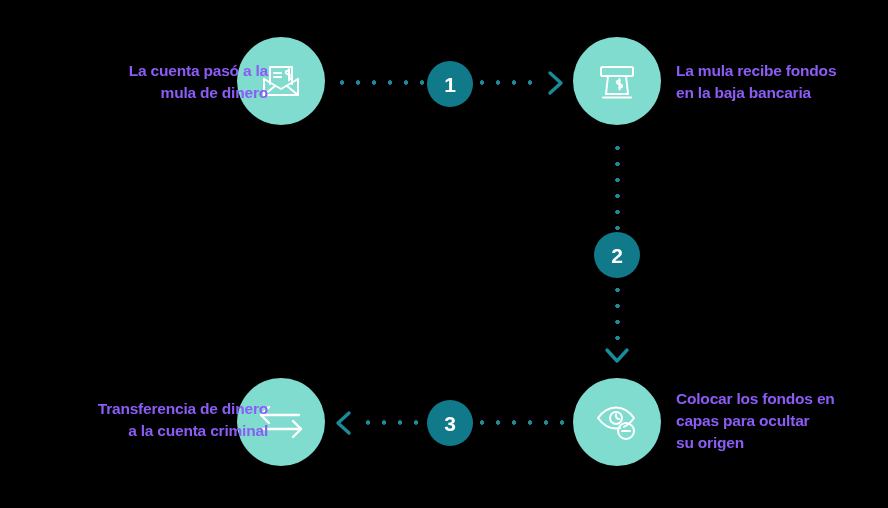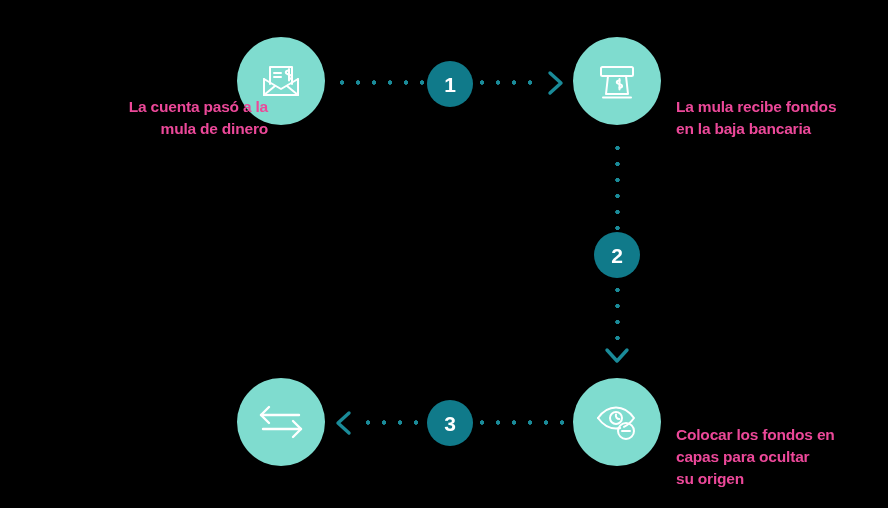--- a/index.html
+++ b/index.html
@@ -33,28 +33,27 @@
 
   
   .node-1 { left: 237px; top: 37px; }
   .node-2 { left: 573px; top: 37px; }
   .node-3 { left: 573px; top: 378px; }
   .node-4 { left: 237px; top: 378px; }
 
   
   .label {
     position: absolute;
-    color: #ec4899;
+    color: #8b5cf6;
     font-family: "Liberation Sans", sans-serif;
     font-weight: bold;
     font-size: 15.5px;
     line-height: 1.42;
     letter-spacing: -0.2px;
     white-space: pre-line;
-    margin-top: 36px;
   }
   .label-left  { text-align: right; }
   .label-right { text-align: left; }
 
   .label-1 { right: 620px; top: 60px; width: 230px; }
   .label-2 { left: 676px;  top: 60px; width: 220px; }
   .label-3 { left: 676px;  top: 388px; width: 215px; }
   .label-4 { right: 620px; top: 398px; width: 240px; }
   .dots-h {
     position: absolute;
@@ -182,20 +181,22 @@
       <svg width="52" height="40" viewBox="0 0 52 40" fill="none" stroke="#ffffff" stroke-width="2.4" stroke-linecap="round" stroke-linejoin="round">
 
         <line x1="6" y1="13" x2="44" y2="13"></line>
         <polyline points="14,5 6,13 14,21"></polyline>
 
         <line x1="8" y1="27" x2="46" y2="27"></line>
         <polyline points="38,19 46,27 38,35"></polyline>
       </svg>
     </span>
   </div>
+  <div class="label label-left label-4">Transferencia de dinero
+a la cuenta criminal</div>
 
   <div class="dots-h conn-top-a"></div>
   <div class="dots-h conn-top-b"></div>
   <div class="badge badge-1">1</div>
   <div class="chev chev-right">
     <svg width="22" height="30" viewBox="0 0 22 30" fill="none" stroke="#1a8b99" stroke-width="3.4" stroke-linecap="round" stroke-linejoin="round">
       <polyline points="5,5 16,15 5,25"></polyline>
     </svg>
   </div>
 

